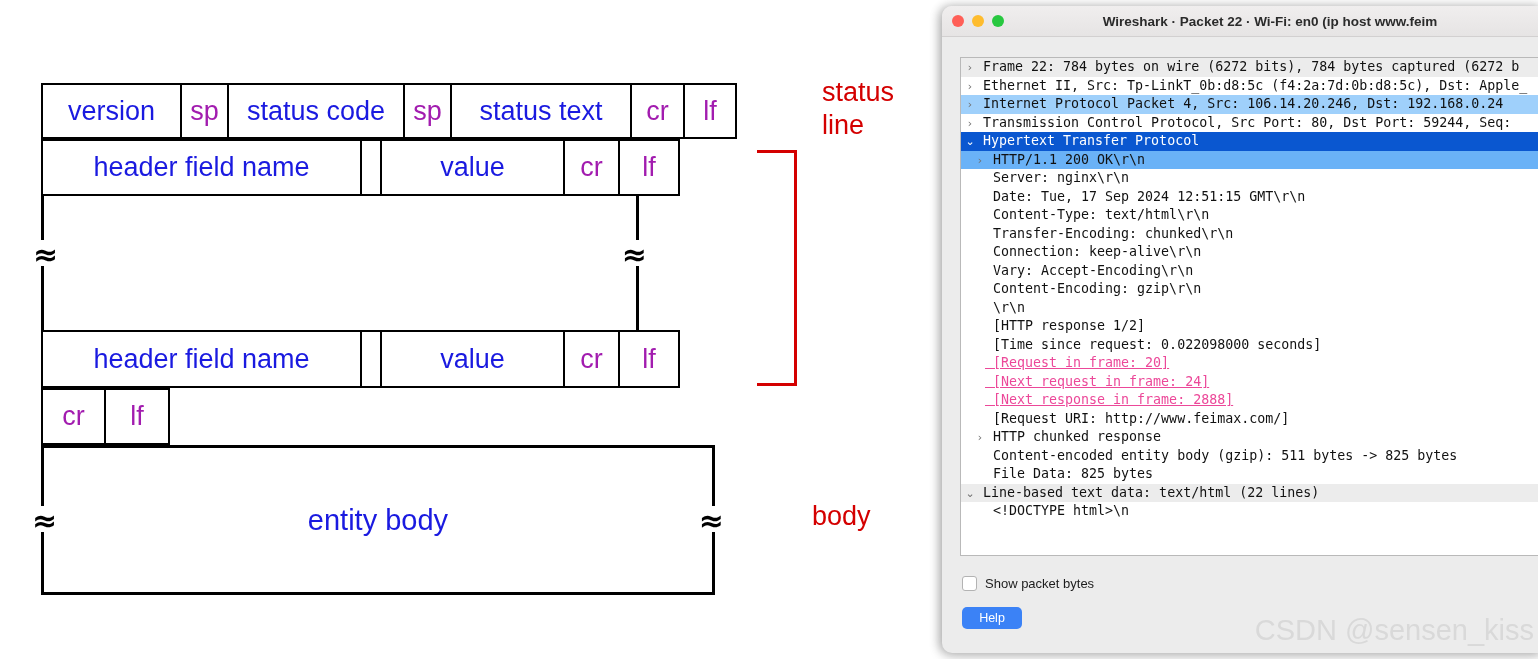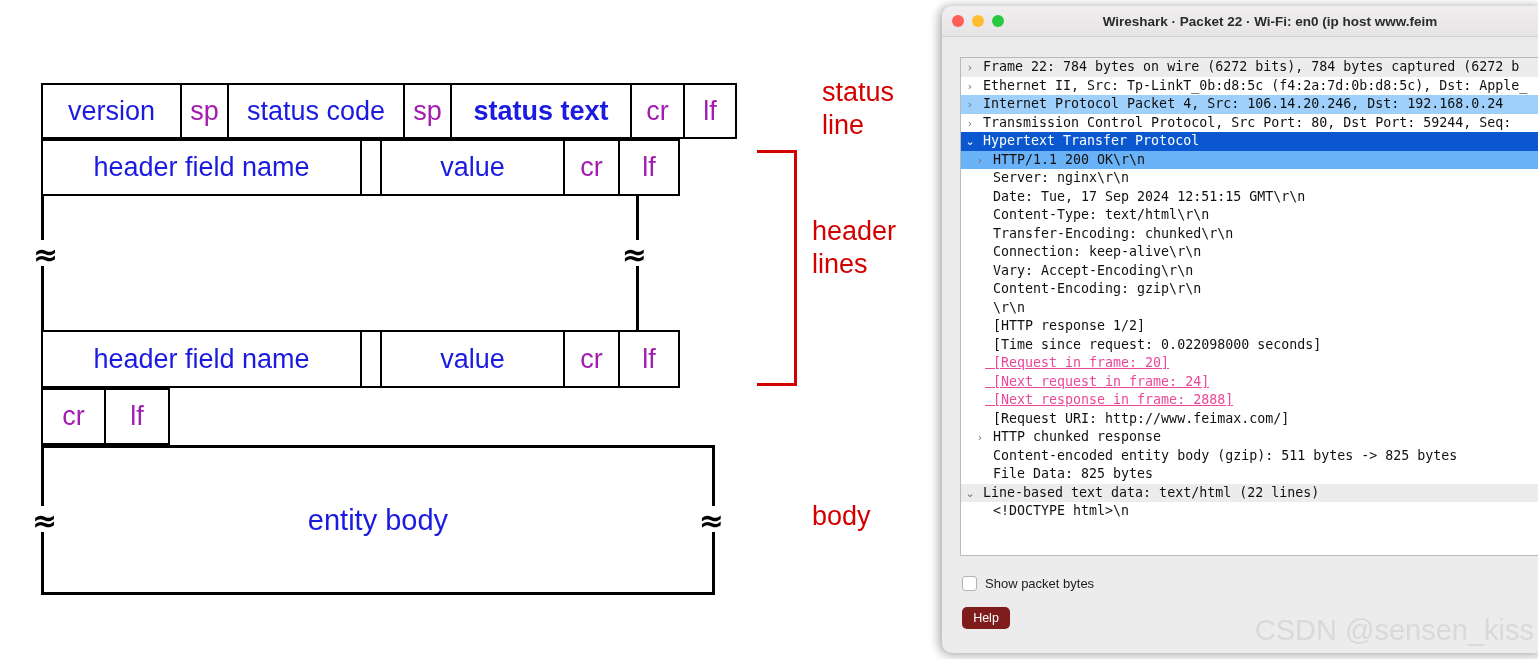--- a/index.html
+++ b/index.html
@@ -142,41 +142,41 @@
   }
   #cbox{
     width:13px;height:13px;border:1px solid #b3b3b3;border-radius:3px;background:#fff;
     display:block;
   }
   #showbytes .lbl{font-size:13px;color:#1c1c1c;}
   #helpbtn{
     position:absolute;left:962px;top:607px;
   }
   #helpbtn-inner{
-    width:48px;height:22px;border-radius:5px;background:#7f1d1d;
+    width:60px;height:22px;border-radius:5px;background:#3b82f6;
     color:#fff;font-size:12.5px;display:flex;align-items:center;justify-content:center;
     border:none;
   }
   #watermark{
     position:absolute;right:8px;bottom:6px;
     font-size:29px;color:#d9d9d9;white-space:nowrap;
     font-family:"Liberation Sans", sans-serif;
   }
 </style>
 </head>
 <body>
 
 <div id="diagram">
 
   <div id="r1">
     <div class="dgm-box cell" style="left:0px;width:141px;">version</div>
     <div class="dgm-box cell blk" style="left:139px;width:49px;">sp</div>
     <div class="dgm-box cell" style="left:186px;width:178px;">status code</div>
     <div class="dgm-box cell blk" style="left:362px;width:49px;">sp</div>
-    <div class="dgm-box cell" style="left:409px;width:182px;font-weight:bold;">status text</div>
+    <div class="dgm-box cell" style="left:409px;width:182px;">status text</div>
     <div class="dgm-box cell blk" style="left:589px;width:55px;">cr</div>
     <div class="dgm-box cell blk" style="left:642px;width:54px;">lf</div>
   </div>
 
   <div id="r2">
     <div class="dgm-box cell" style="left:0px;width:321px;">header field name</div>
     <div class="dgm-box cell blk" style="left:319px;width:22px;"></div>
     <div class="dgm-box cell" style="left:339px;width:185px;">value</div>
     <div class="dgm-box cell blk" style="left:522px;width:57px;">cr</div>
     <div class="dgm-box cell blk" style="left:577px;width:62px;">lf</div>
@@ -207,22 +207,20 @@
     <span class="notch l"></span>
     <span class="notch r"></span>
     <span class="tld l">≈</span>
     <span class="tld r">≈</span>
   </div>
 
   <div id="bracket"></div>
 
   <div class="redlabel" id="lbl-status">status
 line</div>
-  <div class="redlabel" id="lbl-header">header
-lines</div>
   <div class="redlabel" id="lbl-body">body</div>
 </div>
 
 <div id="wireshark">
 
   <div id="titlebar">
     <div id="lights">
       <span class="red"></span>
       <span class="yellow"></span>
       <span class="green"></span>

